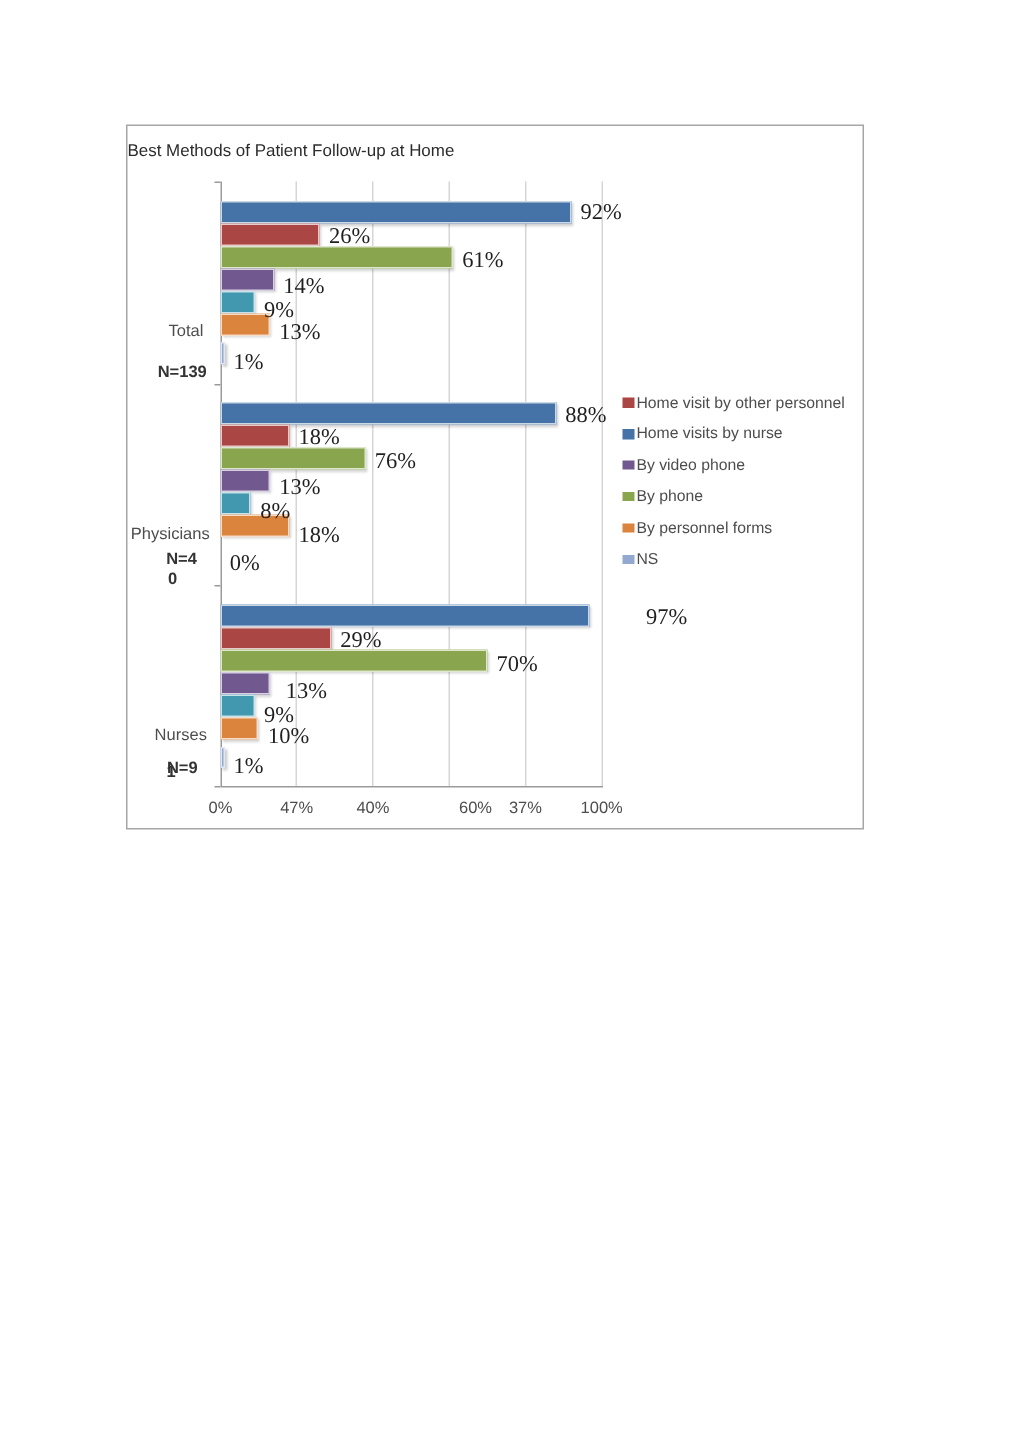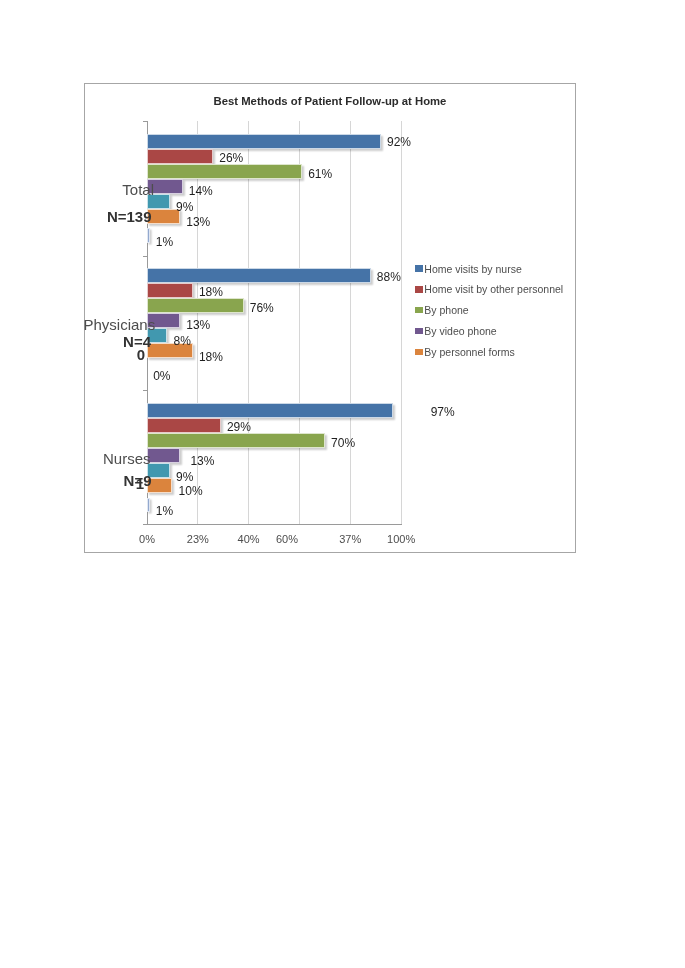--- a/index.html
+++ b/index.html
@@ -1,40 +1,40 @@
 <!DOCTYPE html>
 <html><head>
 <meta charset="utf-8">
 <title>Best Methods of Patient Follow-up at Home</title>
 <style>
   html,body{margin:0;padding:0;}
   body{width:685px;height:968px;background:#ffffff;font-family:"Liberation Sans",sans-serif;overflow:hidden;}
   #page{position:relative;width:685px;height:968px;background:#fff;}
   #chart-frame{position:absolute;left:84px;top:83px;width:492px;height:470px;
     border:1px solid #a6a6a6;background:#fff;box-sizing:border-box;}
-  #chart-title{position:absolute;left:0;top:11px;width:100%;text-align:center;
-    font-size:11.3px;font-weight:bold;color:#2b2b2b;letter-spacing:0px;}
+  #chart-title{position:absolute;left:0;top:11px;width:100%;
+    font-size:11.3px;font-weight:normal;color:#2b2b2b;letter-spacing:0px;}
 
   
   #plot{position:absolute;left:62px;top:37.4px;width:254.1px;height:402.7px;}
   .gridline{position:absolute;top:0;width:1px;height:402.7px;background:#d6d6d6;}
   #axis-y{position:absolute;left:-0.5px;top:0;width:1px;height:402.7px;background:#9a9a9a;}
   #axis-x{position:absolute;left:-0.5px;top:402.7px;width:255px;height:1px;background:#9a9a9a;}
   .tick{position:absolute;left:-4.5px;width:4px;height:1px;background:#9a9a9a;}
 
   .bar{position:absolute;box-sizing:border-box;border-style:solid;border-width:1px;}
   .bar.shadow{box-shadow:1.6px 1.6px 1.8px rgba(0,0,0,0.20);}
-  .dlabel{position:absolute;font-size:12px;color:#1f1f1f;white-space:nowrap;
-          line-height:13px;}
+  .dlabel{position:absolute;font-size:15px;color:#1f1f1f;white-space:nowrap;
+          line-height:13px;font-family:Liberation Serif, serif;}
 
   .xtick-label{position:absolute;font-size:11px;color:#4d4d4d;text-align:center;
           white-space:nowrap;transform:translateX(-50%);line-height:13px;}
 
-  .catlabel{position:absolute;text-align:right;font-size:15px;color:#4d4d4d;
-          line-height:13px;white-space:normal;}
+  .catlabel{position:absolute;text-align:center;font-size:11px;color:#4d4d4d;
+          line-height:13px;white-space:normal;margin-top:32px;}
   .catlabel.n{font-weight:bold;color:#333;}
 
   #legend{position:absolute;left:330.5px;top:175.6px;width:160px;}
   .legend-item{position:relative;height:20.9px;}
   .legend-swatch{position:absolute;left:-1.0px;top:5.5px;width:8px;height:6.6px;}
   .legend-text{position:absolute;left:8.8px;top:1.0px;font-size:10.5px;color:#4d4d4d;
           white-space:nowrap;line-height:16.8px;}
 </style>
 </head>
 <body>
@@ -98,53 +98,57 @@
           <div class="dlabel" style="left: 252.677px; top: 284.4px; margin-left: 31px;">97%</div>
           <div class="dlabel" style="left: 79.889px; top: 299.9px;">29%</div>
           <div class="dlabel" style="left: 184.07px; top: 315.8px;">70%</div>
           <div class="dlabel" style="left: 43.433px; top: 333.2px;">13%</div>
           <div class="dlabel" style="left: 29.069px; top: 349.2px;">9%</div>
           <div class="dlabel" style="left: 31.61px; top: 364px;">10%</div>
           <div class="dlabel" style="left: 8.741px; top: 383.8px;">1%</div>
         </div>
       <div id="xticklabels">
           <div class="xtick-label" style="left: 0px; top: 411.9px;">0%</div>
-          <div class="xtick-label" style="left: 50.82px; top: 411.9px;">23%</div>
+          <div class="xtick-label" style="left: 50.82px; top: 411.9px;">47%</div>
           <div class="xtick-label" style="left: 101.64px; top: 411.9px;">40%</div>
-          <div class="xtick-label" style="left: 140px; top: 411.9px;">60%</div>
+          <div class="xtick-label" style="left: 170px; top: 411.9px;">60%</div>
           <div class="xtick-label" style="left: 203.28px; top: 411.9px;">37%</div>
           <div class="xtick-label" style="left: 254.1px; top: 411.9px;">100%</div>
         </div>
       <div id="catlabels">
           <div class="catlabel" style="left: -53px; width: 60px; top: 61.5px;">Total</div>
           <div class="catlabel n" style="left: -55.5px; width: 60px; top: 88.5px;">N=139</div>
           <div class="catlabel" style="left: -63.5px; width: 60px; top: 196.9px;">Physicians</div>
           <div class="catlabel n" style="left: -56px; width: 60px; top: 214px;">N=4</div>
           <div class="catlabel n" style="left: -62px; width: 60px; top: 226.8px;">0</div>
           <div class="catlabel" style="left: -56.5px; width: 60px; top: 330.3px;">Nurses</div>
           <div class="catlabel n" style="left: -55.5px; width: 60px; top: 353px;">N=9</div>
           <div class="catlabel n" style="left: -63px; width: 60px; top: 356px;">1</div>
         </div>
     </div>
     <div id="legend">
         <div class="legend-item">
+          <div class="legend-swatch" style="background: rgb(170, 71, 69);"></div>
+          <div class="legend-text">Home visit by other personnel</div>
+        </div>
+        <div class="legend-item">
           <div class="legend-swatch" style="background: rgb(69, 115, 167);"></div>
           <div class="legend-text">Home visits by nurse</div>
         </div>
         <div class="legend-item">
-          <div class="legend-swatch" style="background: rgb(170, 71, 69);"></div>
-          <div class="legend-text">Home visit by other personnel</div>
+          <div class="legend-swatch" style="background: rgb(113, 88, 143);"></div>
+          <div class="legend-text">By video phone</div>
         </div>
         <div class="legend-item">
           <div class="legend-swatch" style="background: rgb(137, 165, 78);"></div>
           <div class="legend-text">By phone</div>
         </div>
         <div class="legend-item">
-          <div class="legend-swatch" style="background: rgb(113, 88, 143);"></div>
-          <div class="legend-text">By video phone</div>
+          <div class="legend-swatch" style="background: rgb(219, 132, 61);"></div>
+          <div class="legend-text">By personnel forms</div>
         </div>
         <div class="legend-item">
-          <div class="legend-swatch" style="background: rgb(219, 132, 61);"></div>
-          <div class="legend-text">By personnel forms</div>
+          <div class="legend-swatch" style="background: rgb(147, 169, 207);"></div>
+          <div class="legend-text">NS</div>
         </div>
       </div>
   </div>
 </div>
 
 </body></html>

